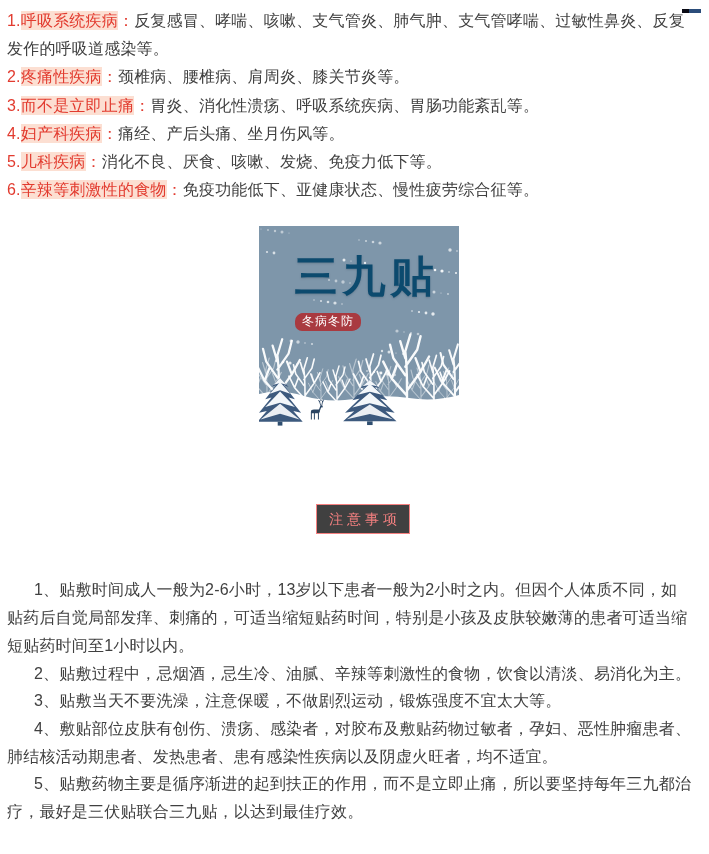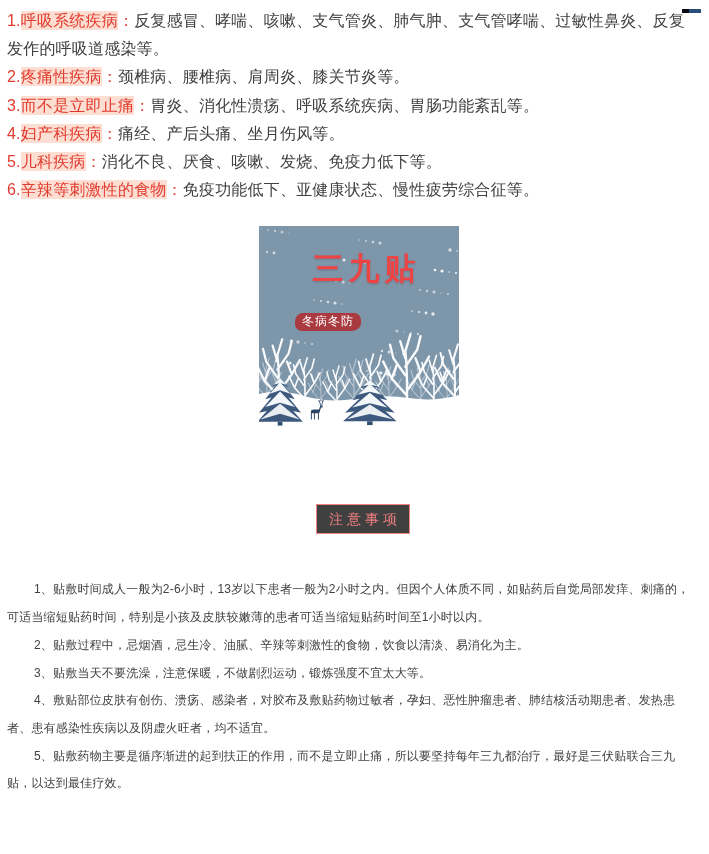--- a/index.html
+++ b/index.html
@@ -21,21 +21,21 @@
   }
   .d-num,.d-colon{color:var(--label-red,#e23b2f);}
   .d-label{color:var(--label-red,#e23b2f);background:var(--label-hl,#fcdfd2);padding:1px 0;}
 
   
   .poster{position:relative;width:200px;height:200px;margin:22px 0 0 252px;overflow:hidden;}
   .poster svg{position:absolute;left:0;top:0;display:block;}
   .poster .bg{fill:var(--poster-bg,#7e96aa);}
   .poster-title{
     position:absolute;top:22px;left:0;right:0;text-align:center;
-    color:#ef4444;font-size:31px;font-weight:bold;letter-spacing:5px;padding-left:15px;
+    color:#0c4a6e;font-size:43px;font-weight:bold;letter-spacing:5px;padding-left:15px;
     text-shadow:0 1px 2px rgba(60,80,100,.35);
   }
   .poster-badge{
     position:absolute;left:37px;top:87px;width:64px;height:17px;
     background:var(--badge-red,#a93a40);color:#ffffff;
     font-size:12px;line-height:17px;text-align:center;letter-spacing:1px;
     border-radius:7px;box-shadow:1px 0 0 var(--badge-red,#a93a40),-1px 1px 0 var(--badge-red,#a93a40);
   }
 
   
@@ -43,21 +43,21 @@
     margin:78px 0 0 309px;width:88px;height:28px;
     border:1px solid var(--notice-pink,#f58080);
     color:var(--notice-pink,#f58080);
     font-size:14px;line-height:28px;text-align:center;letter-spacing:4px;
     padding-left:4px;box-sizing:content-box;cursor:pointer;background:#404040;
   }
 
   
   .precautions{margin-top:42px;}
   .para{
-    margin:0;font-size:12px;line-height:27.7px;color:var(--body-text,#404040);
+    margin:0;font-size:16px;line-height:27.7px;color:var(--body-text,#404040);
     text-indent:27px;letter-spacing:0.2px;
   }
 </style>
 </head>
 <body>
 
 <div class="tr-artifact"></div>
 
 <div class="content">
 

